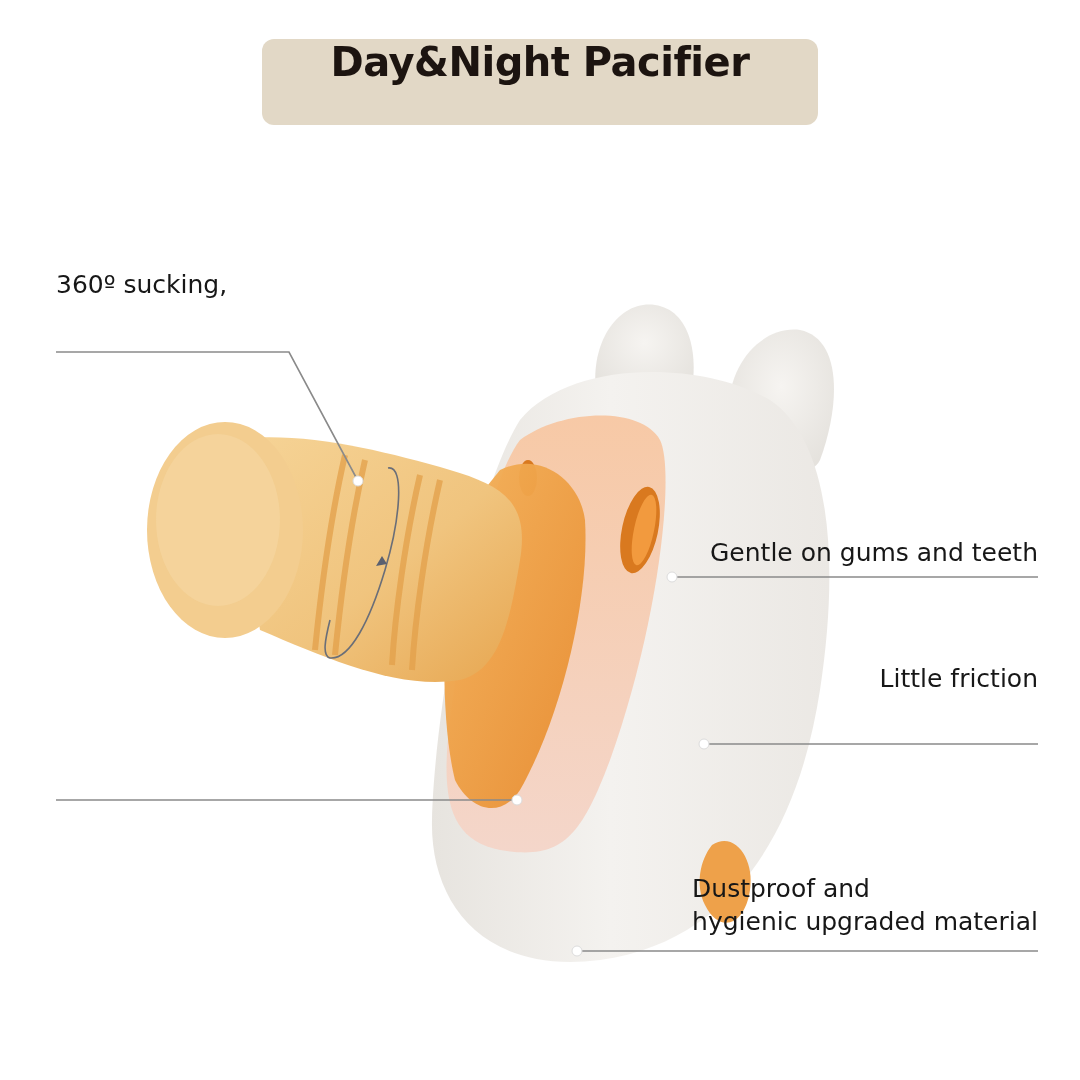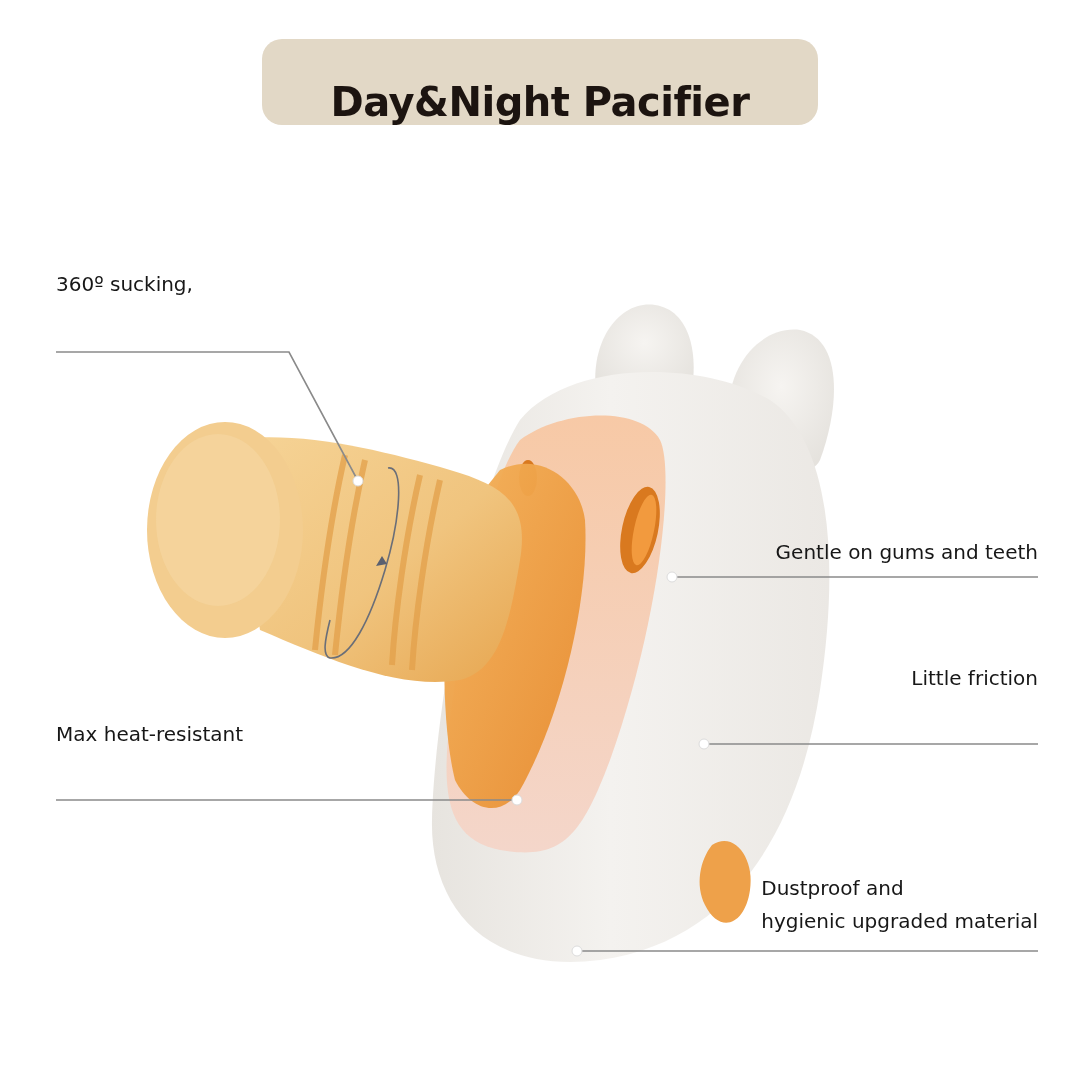--- a/index.html
+++ b/index.html
@@ -1,22 +1,22 @@
 <!DOCTYPE html>
 <html><head>
   <meta charset="utf-8">
   <style>
     html, body { margin: 0; padding: 0; background: #ffffff; }
     body { width: 1080px; height: 1080px; position: relative; overflow: hidden;
            font-family: "DejaVu Sans", sans-serif; color: #1a1a1a; }
     .title-pill { position: absolute; left: 262px; top: 39px; width: 556px; height: 86px;
-                  background: #e2d8c6; border-radius: 20px; display: flex; align-items: flex-end;
+                  background: #e2d8c6; border-radius: 12px; display: flex; align-items: flex-start;
                   justify-content: center; }
     .title-pill span { font-size: 40px; font-weight: bold; color: #1c1410; letter-spacing: -0.5px; }
-    .callout { position: absolute; font-size: 20px; line-height: 33px; color: #171717; }
+    .callout { position: absolute; font-size: 25px; line-height: 33px; color: #171717; }
     .callout.right { }
     .product { position: absolute; left: 0; top: 0; width: 1080px; height: 1080px; }
     .leader-svg { position: absolute; left: 0; top: 0; width: 1080px; height: 1080px; pointer-events: none; }
   </style>
 </head>
 <body>
 
 <div class="title-pill">
   <span>Day&amp;Night Pacifier</span>
 </div>
@@ -102,21 +102,20 @@
     <path d="M388,468 C405,465 400,520 385,570 C370,620 350,660 330,658 C322,656 325,640 330,620" stroke="#6a6e78" stroke-width="1.6" fill="none"></path>
     <polygon points="382,556 376,566 387,564" fill="#5a6070"></polygon>
   </g>
 </svg>
 
 <div class="callout" style="left:56px; top:268px;">
   <div>360º sucking,</div>
 </div>
 
 <div class="callout" style="left:56px; top:718px;">
-  <div>Max heat-resistant</div>
 </div>
 
 <div class="callout right" style="right:42px; top:536px;">
   <div>Gentle on gums and teeth</div>
 </div>
 
 <div class="callout right" style="right:42px; top:662px;">
   <div>Little friction</div>
 </div>
 

